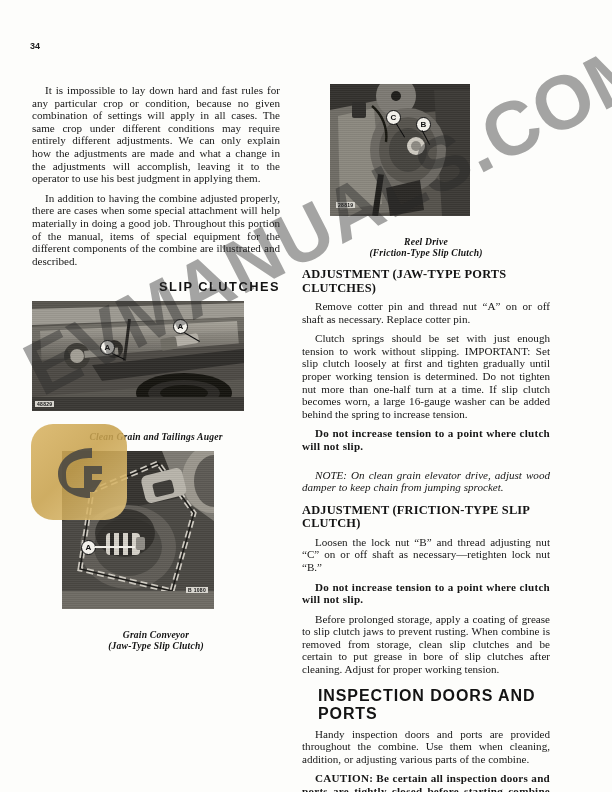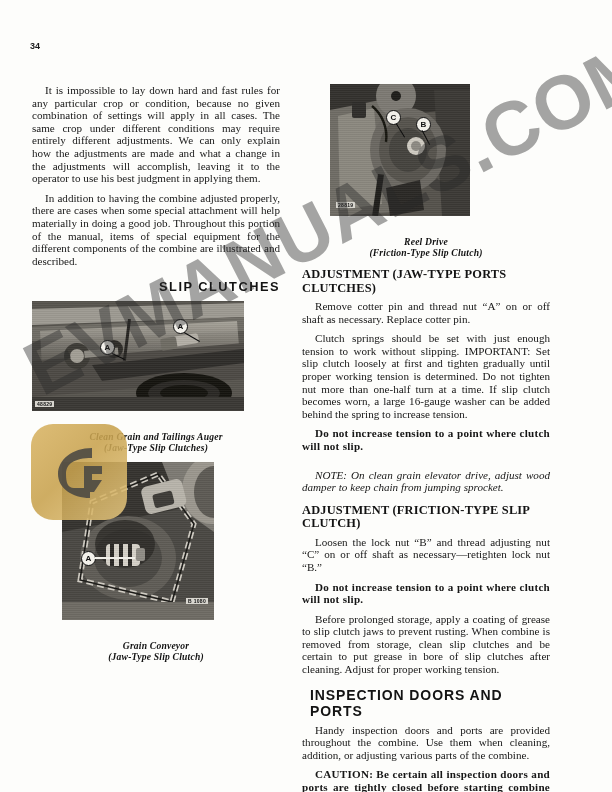--- a/index.html
+++ b/index.html
@@ -61,22 +61,22 @@
     text-align:right;
     font-family:"Liberation Sans", sans-serif;
     font-weight:bold;
     font-size:12.8px;
     letter-spacing:1.5px;
     color:#131313;
   }
   h2.sec.left-al {
     text-align:left;
     letter-spacing:0.9px;
-    font-size:14px;
-    margin:11px 0 5px 8px;
+    font-size:16px;
+    margin:11px 0 5px 16px;
   }
   h3.sub {
     margin:10px 0 5px 0;
     font-family:"Liberation Serif", serif;
     font-weight:bold;
     font-size:12.4px;
     letter-spacing:0.2px;
     color:#131313;
     line-height:13.5px;
   }
@@ -203,21 +203,20 @@
         </svg>
         <div class="ph-noise"></div>
         <div class="callout" style="left:68px;top:39px;">A</div>
         <div class="callout" style="left:141px;top:18px;">A</div>
         <div class="lead" style="left:80px;top:52px;width:14px;transform:rotate(25deg);"></div>
         <div class="lead" style="left:152px;top:31px;width:18px;transform:rotate(30deg);"></div>
         <div class="code-tag" style="left:3px;bottom:4px;">48829</div>
       </div>
       <figcaption>
         <span>Clean Grain and Tailings Auger</span>
-        <span class="l2">(Jaw-Type Slip Clutches)</span>
       </figcaption>
     </figure>
 
     <figure style="margin-top:9px;">
       <div class="photo" style="width:152px;height:158px;margin-left:30px;background:#46443f;">
         <svg width="152" height="158" viewBox="0 0 152 158" style="position:absolute;inset:0;">
           <rect x="0" y="0" width="152" height="158" fill="#4a4843"></rect>
           <polygon points="0,0 152,0 152,40 0,70" fill="#35332f"></polygon>
           <polygon points="100,0 152,0 152,70 118,46" fill="#7d7a73"></polygon>
           <ellipse cx="150" cy="28" rx="30" ry="34" fill="#9b978e"></ellipse>

